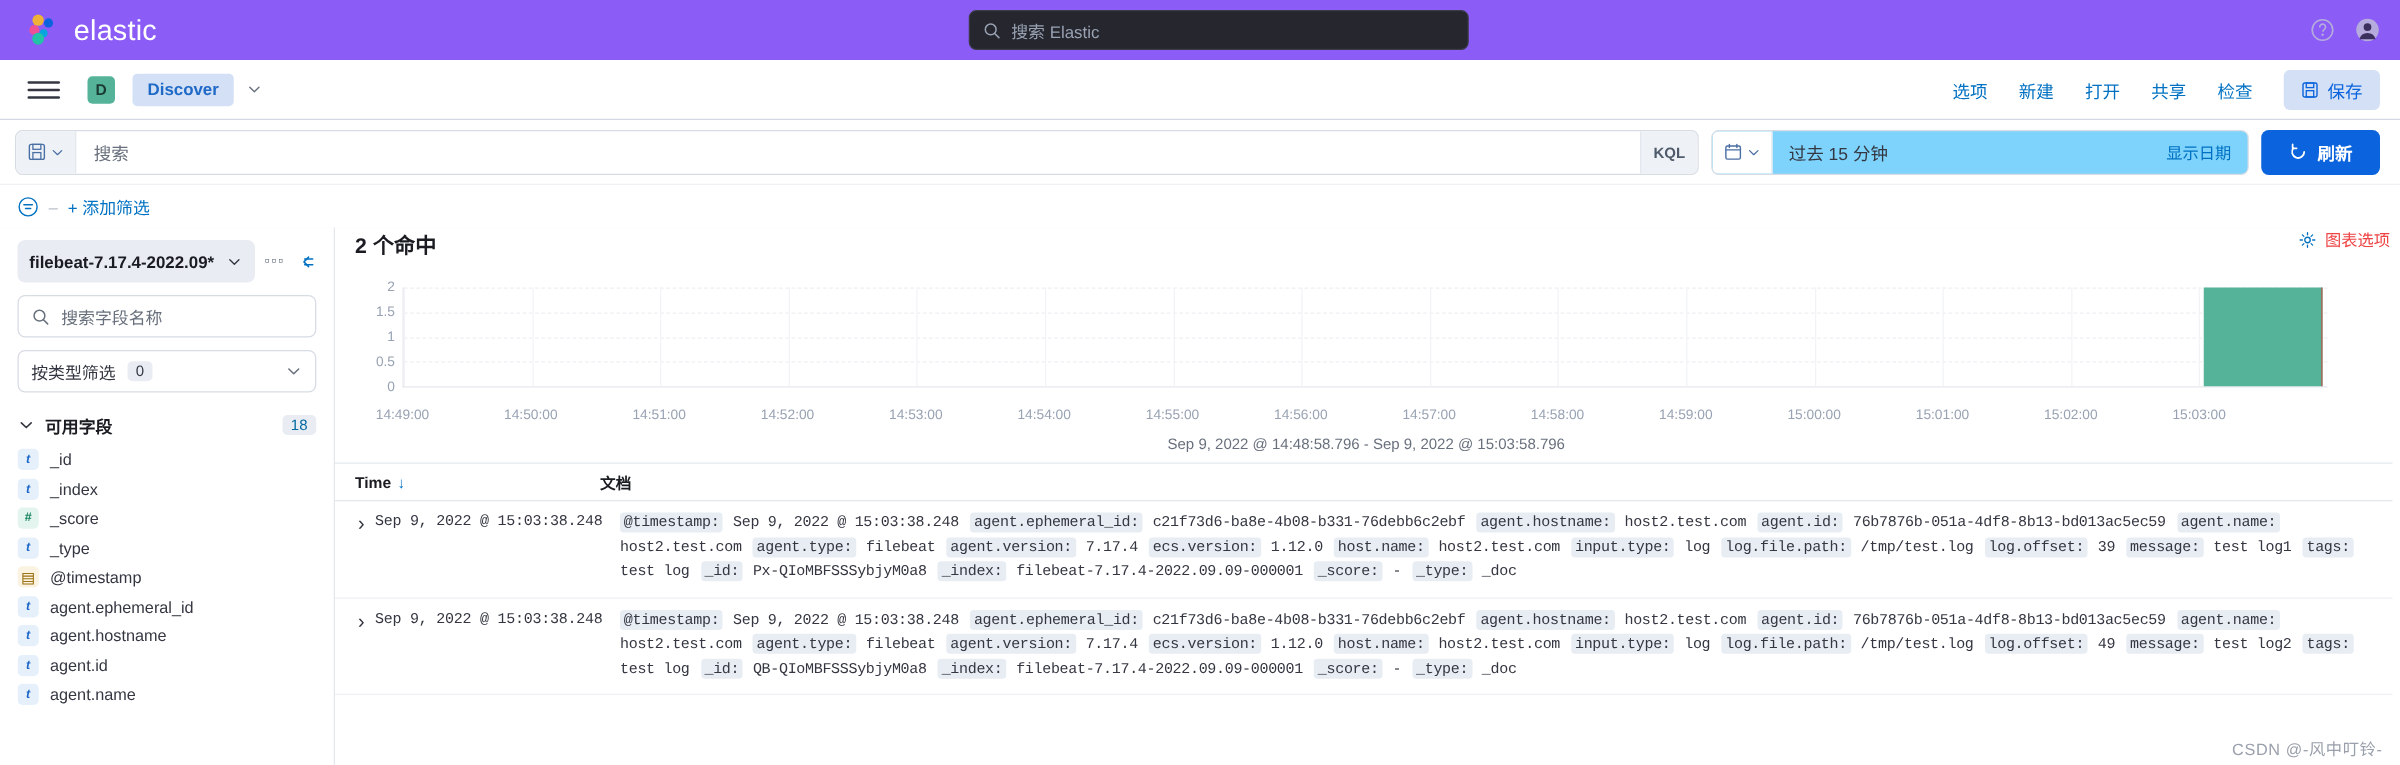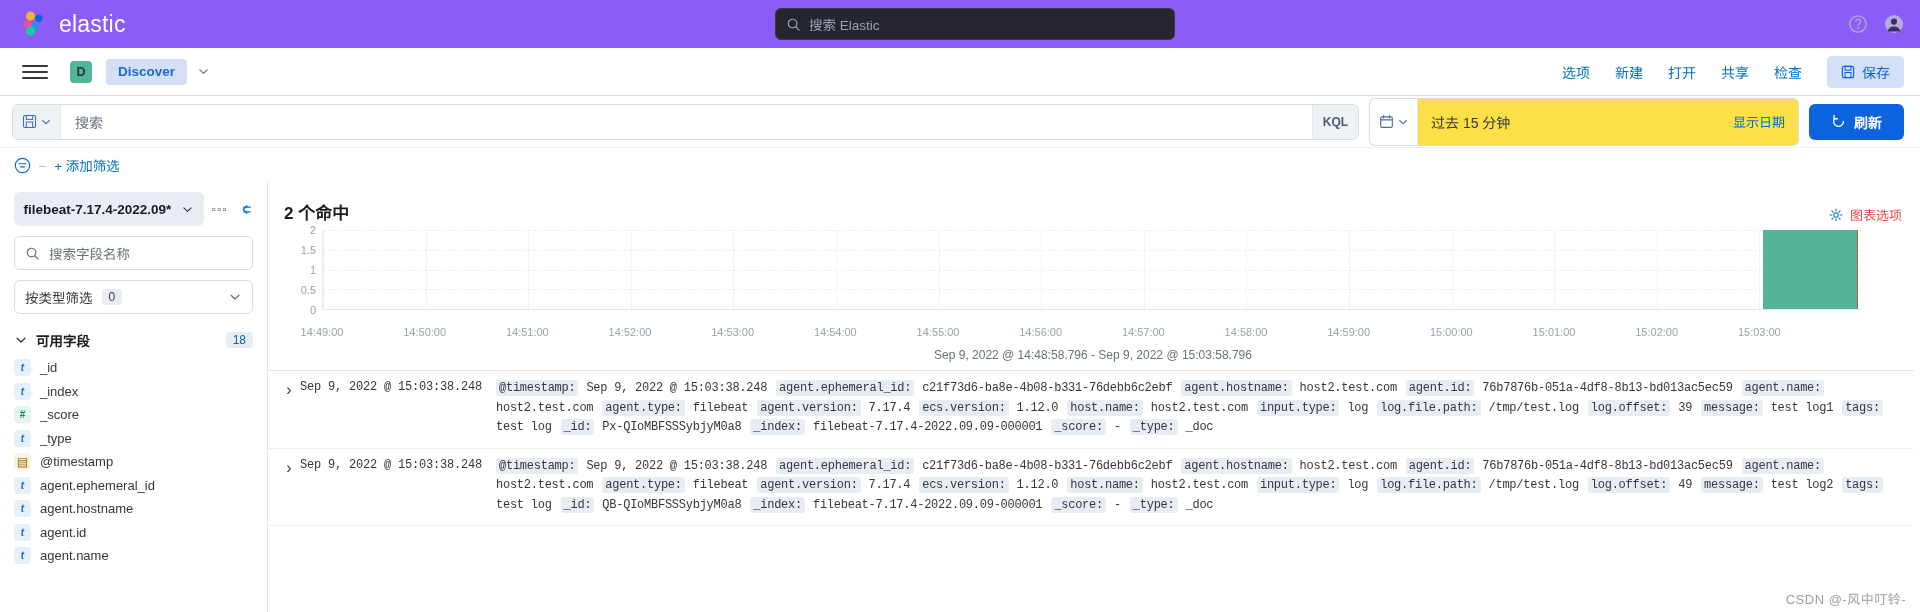--- a/index.html
+++ b/index.html
@@ -78,22 +78,22 @@
   .qb-input {
     flex: 1 1 auto; display: flex; align-items: center; padding-left: 14px;
     color: #69707D; font-size: 14px;
   }
   .qb-kql {
     width: 46px; background: #EEF2F7; border-left: 1px solid #E3E7EE;
     display: flex; align-items: center; justify-content: center;
     color: #4A5islands; color:#4f5b6b; font-size: 12px; font-weight: 600;
   }
   .qb-date {
-    display: flex; align-items: stretch; height: 48px; margin-left: 10px;
-    border: 1px solid #D7DCE4; border-radius: 6px; overflow: hidden; background: #fde047;
+    display: flex; align-items: stretch; height: 36px; margin-left: 10px;
+    border: 1px solid #D7DCE4; border-radius: 6px; overflow: hidden; background: #7dd3fc;
     width: 430px;
   }
   .qb-cal {
     width: 48px; background: #fff; border-right: 1px solid #E3E7EE;
     display: flex; align-items: center; justify-content: center; gap: 3px; cursor: pointer;
   }
   .qb-range { flex: 1 1 auto; display: flex; align-items: center; padding-left: 13px; font-size: 14px; color: #343741; }
   .qb-showdate { display:flex; align-items:center; padding-right: 13px; color: #0071C2; font-size: 13px; cursor: pointer; }
   .refresh-btn {
     margin-left: 10px; height: 36px; background: #0B64DD; color: #fff;
@@ -157,22 +157,22 @@
     font-size: 10px; font-style: italic; font-weight: 700;
   }
   .ftype.t { background: #E6F0FB; color: #1B66C9; }
   .ftype.num { background: #E4F5EF; color: #1C8560; font-style: normal; }
   .ftype.date { background: #FBF3E2; color: #9B7415; font-style: normal; font-size: 11px; }
   .fname { font-size: 13px; color: #343741; white-space: nowrap; }
 
   
   .main { flex: 1 1 auto; min-width: 0; background: #ffffff; display: flex; flex-direction: column; }
   .main-head {
-    height: 42px; flex: 0 0 42px; display: flex; align-items: flex-end;
-    padding: 0 18px 0 16px;
+    height: 42px; flex: 0 0 42px; display: flex; align-items: flex-start;
+    padding: 0 8px 0 16px;
   }
   .hits { font-size: 17px; font-weight: 700; color: #1A1C21; }
   .chart-opts { margin-left: auto; display: flex; align-items: center; gap: 7px; color: #ef4444; font-size: 13px; cursor: pointer; }
 
   .chart-wrap { padding: 0 18px 0 16px; }
   .chart { position: relative; height: 100px; }
   .yaxis { position: absolute; left: 0; top: 0; bottom: 0; width: 32px; }
   .ytick { position: absolute; right: 0; transform: translateY(-50%); font-size: 11px; color: #98A2B3; }
   .plot {
     position: absolute; left: 38px; right: 40px; top: 6px; bottom: 14px;
@@ -482,20 +482,27 @@
             <div class="xtick" style="left: 66.6667%;">14:59:00</div>
             <div class="xtick" style="left: 73.3333%;">15:00:00</div>
             <div class="xtick" style="left: 80%;">15:01:00</div>
             <div class="xtick" style="left: 86.6667%;">15:02:00</div>
             <div class="xtick" style="left: 93.3333%;">15:03:00</div>
           </div>
         <div class="chart-caption">Sep 9, 2022 @ 14:48:58.796 - Sep 9, 2022 @ 15:03:58.796</div>
       </div>
 
       <div class="doctable">
+        <div class="th-row">
+          <div class="th th-time">
+            <span>Time</span>
+            <span class="sort-arrow">↓</span>
+          </div>
+          <div class="th">文档</div>
+        </div>
         <div id="doc-rows">
             <div class="doc-row">
               <div class="expander">›</div>
               <div class="doc-time">Sep 9, 2022 @ 15:03:38.248</div>
               <div class="doc-body"><span class="fk">@timestamp:</span><span class="fv"> Sep 9, 2022 @ 15:03:38.248 </span><span class="fk">agent.ephemeral_id:</span><span class="fv"> c21f73d6-ba8e-4b08-b331-76debb6c2ebf </span><span class="fk">agent.hostname:</span><span class="fv"> host2.test.com </span><span class="fk">agent.id:</span><span class="fv"> 76b7876b-051a-4df8-8b13-bd013ac5ec59 </span><span class="fk">agent.name:</span><span class="fv"> host2.test.com </span><span class="fk">agent.type:</span><span class="fv"> filebeat </span><span class="fk">agent.version:</span><span class="fv"> 7.17.4 </span><span class="fk">ecs.version:</span><span class="fv"> 1.12.0 </span><span class="fk">host.name:</span><span class="fv"> host2.test.com </span><span class="fk">input.type:</span><span class="fv"> log </span><span class="fk">log.file.path:</span><span class="fv"> /tmp/test.log </span><span class="fk">log.offset:</span><span class="fv"> 39 </span><span class="fk">message:</span><span class="fv"> test log1 </span><span class="fk">tags:</span><span class="fv"> test log </span><span class="fk">_id:</span><span class="fv"> Px-QIoMBFSSSybjyM0a8 </span><span class="fk">_index:</span><span class="fv"> filebeat-7.17.4-2022.09.09-000001 </span><span class="fk">_score:</span><span class="fv"> - </span><span class="fk">_type:</span><span class="fv"> _doc </span></div>
             </div>
             <div class="doc-row">
               <div class="expander">›</div>
               <div class="doc-time">Sep 9, 2022 @ 15:03:38.248</div>
               <div class="doc-body"><span class="fk">@timestamp:</span><span class="fv"> Sep 9, 2022 @ 15:03:38.248 </span><span class="fk">agent.ephemeral_id:</span><span class="fv"> c21f73d6-ba8e-4b08-b331-76debb6c2ebf </span><span class="fk">agent.hostname:</span><span class="fv"> host2.test.com </span><span class="fk">agent.id:</span><span class="fv"> 76b7876b-051a-4df8-8b13-bd013ac5ec59 </span><span class="fk">agent.name:</span><span class="fv"> host2.test.com </span><span class="fk">agent.type:</span><span class="fv"> filebeat </span><span class="fk">agent.version:</span><span class="fv"> 7.17.4 </span><span class="fk">ecs.version:</span><span class="fv"> 1.12.0 </span><span class="fk">host.name:</span><span class="fv"> host2.test.com </span><span class="fk">input.type:</span><span class="fv"> log </span><span class="fk">log.file.path:</span><span class="fv"> /tmp/test.log </span><span class="fk">log.offset:</span><span class="fv"> 49 </span><span class="fk">message:</span><span class="fv"> test log2 </span><span class="fk">tags:</span><span class="fv"> test log </span><span class="fk">_id:</span><span class="fv"> QB-QIoMBFSSSybjyM0a8 </span><span class="fk">_index:</span><span class="fv"> filebeat-7.17.4-2022.09.09-000001 </span><span class="fk">_score:</span><span class="fv"> - </span><span class="fk">_type:</span><span class="fv"> _doc </span></div>

